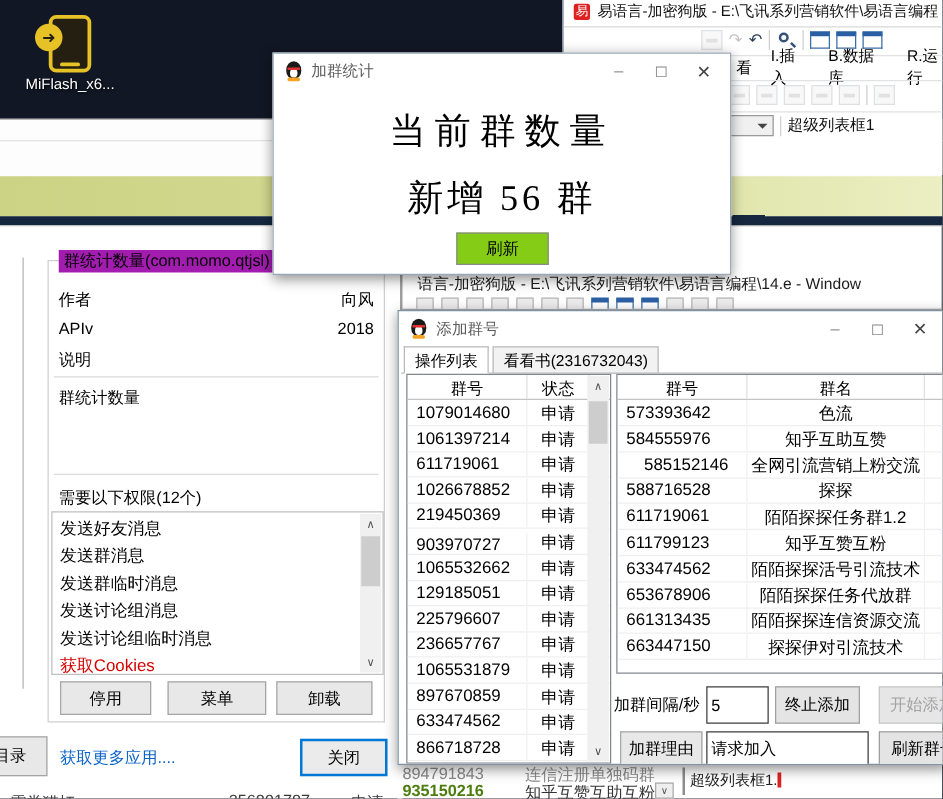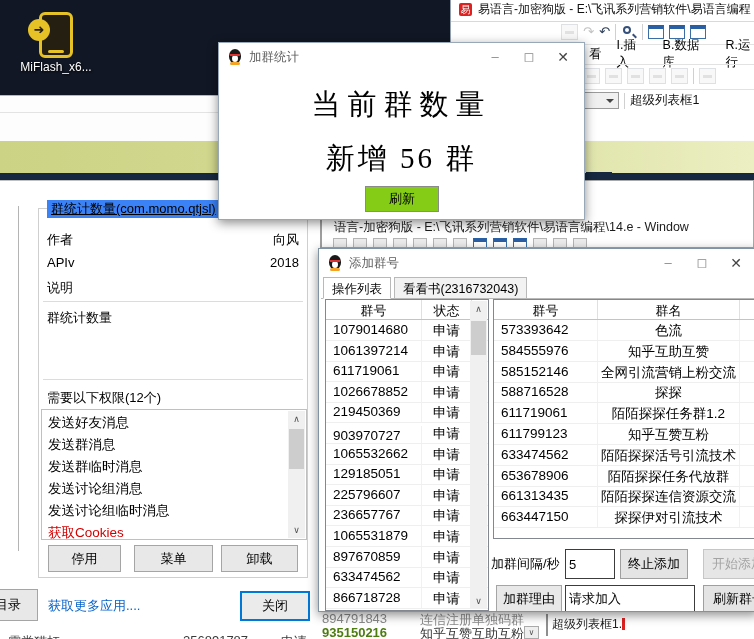--- a/index.html
+++ b/index.html
@@ -82,21 +82,21 @@
   .qq-ico { width:16px; height:16px; display:inline-block; position:relative; margin-left:8px; flex:0 0 16px; }
   .qq-ico .body { position:absolute; left:2px; top:0; width:12px; height:14px; background:#1a1a1a; border-radius:50% 50% 45% 45%; }
   .qq-ico .belly { position:absolute; left:5px; top:6px; width:6px; height:7px; background:#fff; border-radius:50%; }
   .qq-ico .scarf { position:absolute; left:3px; top:5px; width:10px; height:2px; background:#e03131; }
   .qq-ico .feet { position:absolute; left:3px; bottom:0; width:10px; height:3px; background:#f4a324; border-radius:2px; }
 
   
   #win-e { left:0; top:180px; width:322px; height:452px; border-right:2px solid #9e9e9e; border-top:1px solid #c0c0c0; }
   #e-line { position:absolute; left:0; top:25px; width:19px; height:345px; border-right:1px solid #b4b4b4; background:#fff; }
   #e-group { position:absolute; left:38px; top:27px; width:270px; height:370px; border:1px solid #cfcfcf; }
-  #e-group .legend { position:absolute; left:8px; top:-9px; background:#3b82f6; padding:0 4px; font-size:13px;text-decoration:underline; }
+  #e-group .legend { position:absolute; left:8px; top:-9px; background:#a21caf; padding:0 4px; font-size:13px; }
   .fieldrow { position:absolute; left:8px; right:8px; height:18px; }
   .fieldrow .fl { float:left; }
   .fieldrow .fv { float:right; }
   #e-sep1 { position:absolute; left:4px; right:4px; top:92px; height:1px; background:#dcdcdc; }
   #e-sub { position:absolute; left:8px; top:100px; }
   #e-sep2 { position:absolute; left:4px; right:4px; top:170px; height:1px; background:#dcdcdc; }
   #e-permtitle { position:absolute; left:8px; top:180px; }
   #e-list { position:absolute; left:2px; top:200px; width:266px; height:131px; border:1px solid #c0c0c0; overflow:hidden; }
   #e-list .item { position:absolute; left:6px; height:20px; font-size:13.5px; white-space:nowrap; }
   .sbar { position:absolute; top:1px; bottom:1px; right:1px; width:17px; background:#f0f0f0; }
@@ -425,21 +425,21 @@
     <div id="d-rrows">
         <div class="grow" style="top: 20px;">
           <div class="c num" style="width: 104px;">573393642</div>
           <div class="c mid" style="width: 142px;">色流</div>
         </div>
         <div class="grow" style="top: 40.8px;">
           <div class="c num" style="width: 104px;">584555976</div>
           <div class="c mid" style="width: 142px;">知乎互助互赞</div>
         </div>
         <div class="grow" style="top: 61.6px;">
-          <div class="c num" style="width: 104px;">585152146</div>
+          <div class="c num" style="width: 104px; text-align: center;">585152146</div>
           <div class="c mid" style="width: 142px;">全网引流营销上粉交流</div>
         </div>
         <div class="grow" style="top: 82.4px;">
           <div class="c num" style="width: 104px;">588716528</div>
           <div class="c mid" style="width: 142px;">探探</div>
         </div>
         <div class="grow" style="top: 103.2px;">
           <div class="c num" style="width: 104px;">611719061</div>
           <div class="c mid" style="width: 142px;">陌陌探探任务群1.2</div>
         </div>

